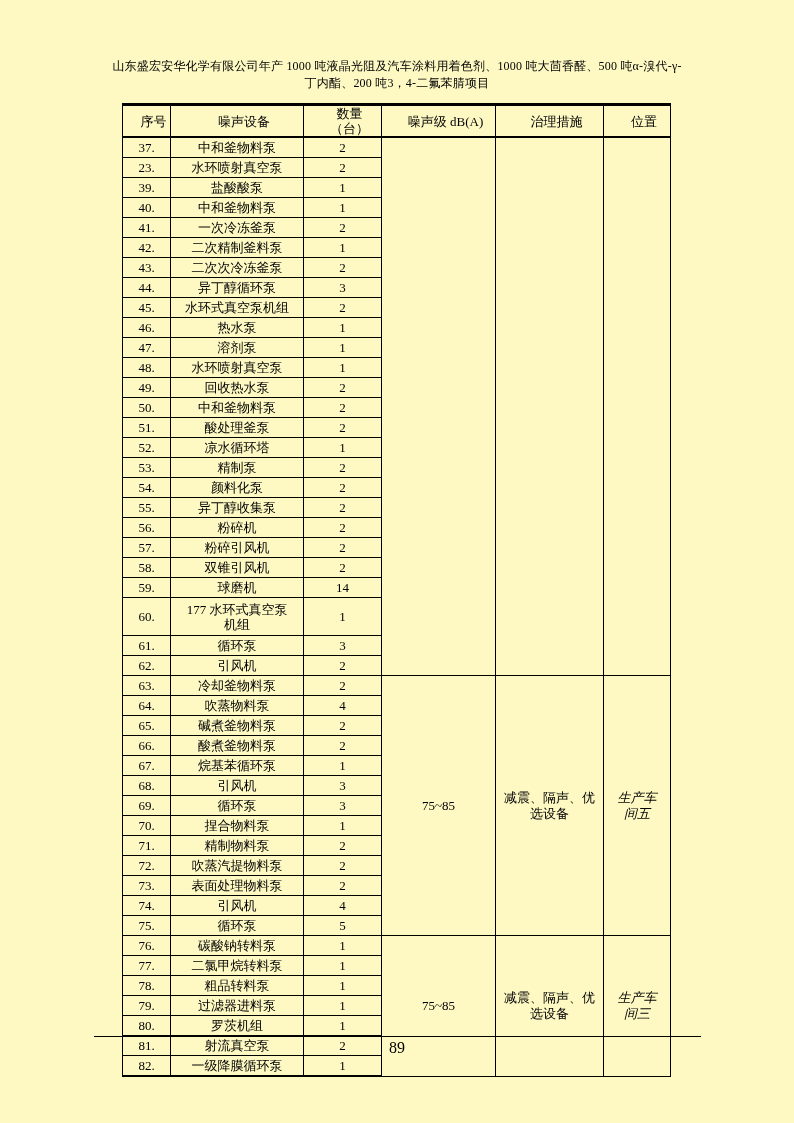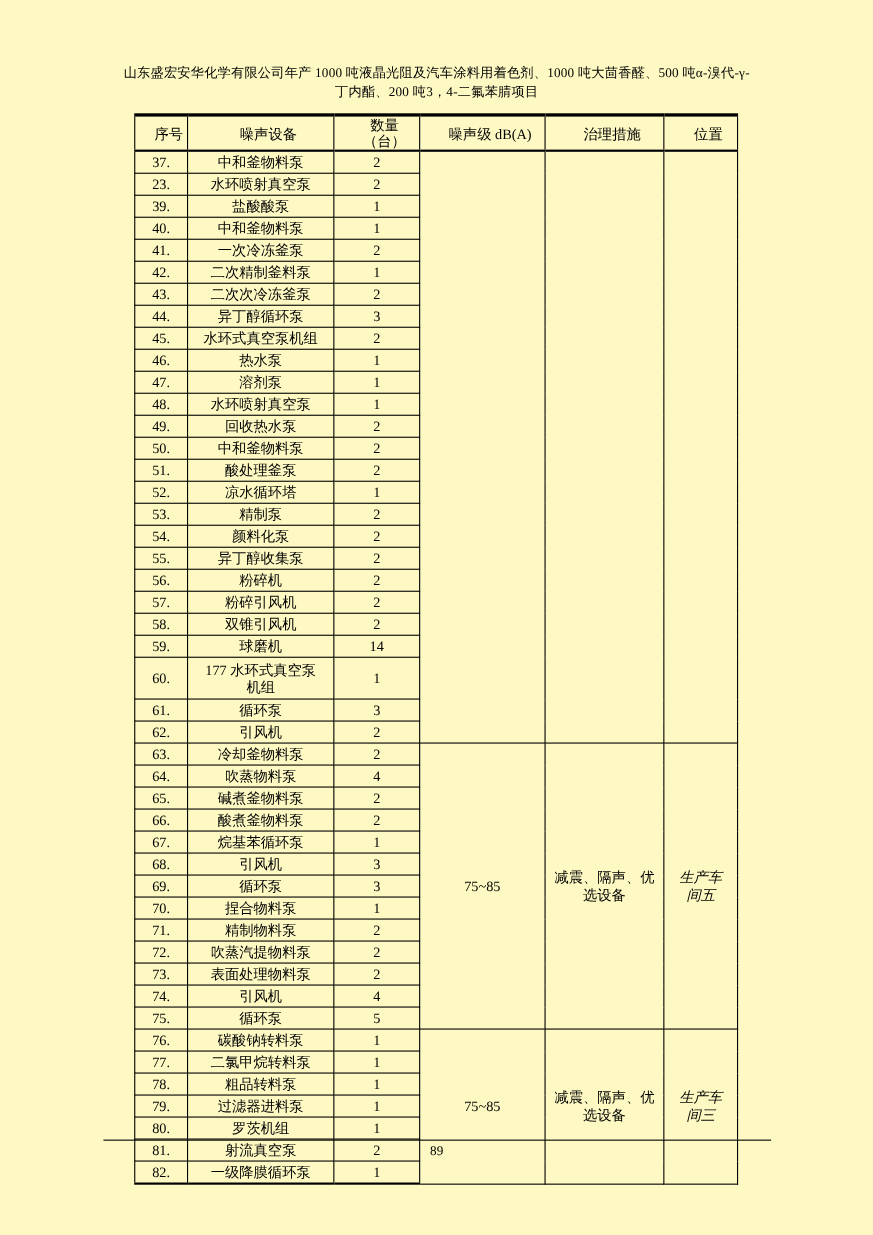--- a/index.html
+++ b/index.html
@@ -60,21 +60,21 @@
     width: 607px;
     border-top: 1px solid #000000;
     height: 0;
   }
   .page-number {
     position: absolute;
     top: 1039px;
     left: 0;
     width: 794px;
     text-align: center;
-    font-size: 12px;
+    font-size: 16px;
   }
 </style>
 </head>
 <body>
 
 <div class="page">
 
   <div class="doc-title">
     <div>山东盛宏安华化学有限公司年产 1000 吨液晶光阻及汽车涂料用着色剂、1000 吨大茴香醛、500 吨α-溴代-γ-</div>
     <div>丁内酯、200 吨3，4-二氟苯腈项目</div>

